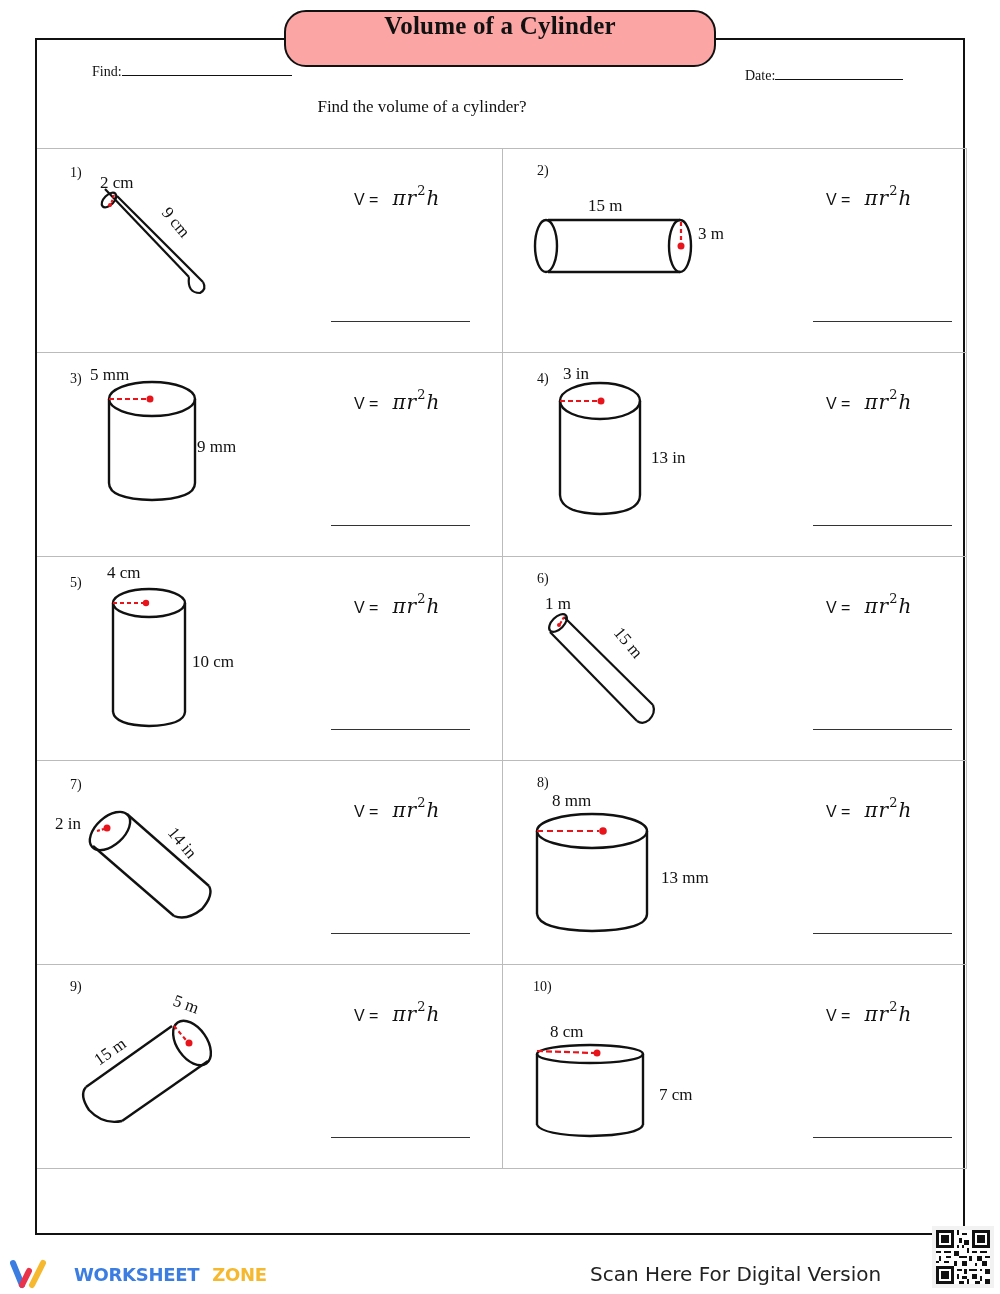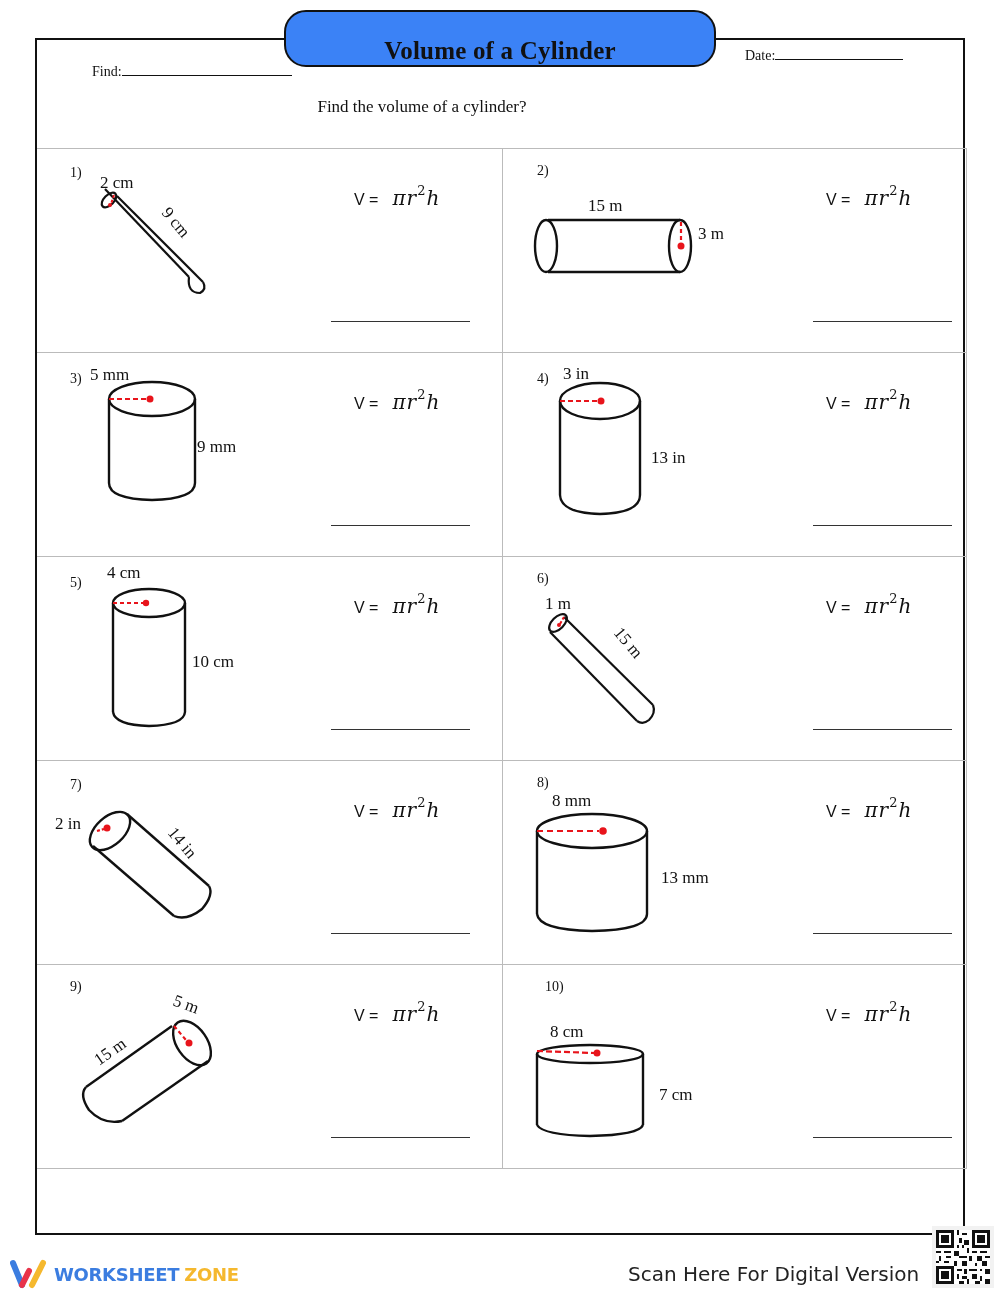--- a/index.html
+++ b/index.html
@@ -2,46 +2,46 @@
 <html><head>
 <meta charset="utf-8">
 <style>
   * { box-sizing: border-box; margin: 0; padding: 0; }
   html, body { width: 1000px; height: 1294px; background: #ffffff; overflow: hidden; }
   body { position: relative; font-family: "Liberation Serif", "DejaVu Serif", serif; color: #111; }
 
   .frame { position: absolute; left: 35px; top: 38px; width: 930px; height: 1197px; border: 2px solid #111; }
 
   .title-pill { position: absolute; left: 284px; top: 10px; width: 432px; height: 57px; border: 2px solid #111;
-    border-radius: 22px; background: #3b82f6; display: flex; align-items: flex-end; justify-content: center; z-index: 2; }
+    border-radius: 22px; background: #fca5a5; display: flex; align-items: flex-start; justify-content: center; z-index: 2; }
   .title-pill span { font-family: "Liberation Serif", "DejaVu Serif", serif; font-weight: bold; font-size: 25px; letter-spacing: 0.2px; }
 
   .name-field { position: absolute; left: 92px; top: 64px; font-size: 14px; }
-  .date-field { position: absolute; left: 745px; top: 48px; font-size: 14px; }
+  .date-field { position: absolute; left: 745px; top: 68px; font-size: 14px; }
   .field-line { display: inline-block; border-bottom: 1px solid #111; vertical-align: baseline; height: 12px; }
   .instructions { position: absolute; left: 0; width: 844px; top: 97px; text-align: center; font-size: 17px; }
 
   .grid { position: absolute; left: 37px; top: 148px; width: 930px; height: 1021px; border-top: 1px solid #bbb; border-right: 1px solid #bbb; }
   .cell { position: absolute; width: 465px; height: 204px; border-bottom: 1px solid #bbb; }
   .cell.right { border-left: 1px solid #bbb; }
   .cell .num { position: absolute; font-size: 14px; }
   .cell .formula { position: absolute; top: 36px; font-size: 17px; display: flex; align-items: baseline; }
   .formula .v { font-family: "Liberation Sans", "DejaVu Sans", sans-serif; font-size: 16px; margin-right: 14px; }
   .formula .math { font-family: "DejaVu Serif", serif; font-style: italic; font-size: 20px; letter-spacing: 1px; }
   .formula sup { font-style: normal; font-size: 13px; position: relative; top: -2px; }
   .answer-line { position: absolute; top: 172px; width: 139px; border-top: 1.5px solid #333; }
   .cell svg { position: absolute; left: 0; top: 0; overflow: visible; }
   .lbl { font-family: "Liberation Serif", "DejaVu Serif", serif; font-size: 17px; fill: #111; }
 
   .logo { position: absolute; left: 10px; top: 1259px; display: flex; align-items: center; }
   .logo-text { font-family: "DejaVu Sans", sans-serif; font-weight: bold; font-size: 18px; margin-left: 6px; letter-spacing: -0.3px; }
-  .logo-text .w { color: #3b7de0; }
-  .logo-text .z { color: #f5b82e; margin-left: 5px; }
-
-  .scan-text { position: absolute; left: 590px; top: 1262px; font-family: "DejaVu Sans", sans-serif; font-size: 20px; color: #222; margin-left: 38px; }
+  .logo-text .w { color: #3b7de0; margin-left: 20px; }
+  .logo-text .z { color: #f5b82e; margin-left: 13px; }
+
+  .scan-text { position: absolute; left: 590px; top: 1262px; font-family: "DejaVu Sans", sans-serif; font-size: 20px; color: #222; }
   .qr { position: absolute; left: 932px; top: 1226px; width: 62px; height: 62px; background: #f2f2f2; padding: 4px; }
 </style>
 </head>
 <body>
 
 <div class="frame"></div>
 
 <div class="title-pill">
   <span>Volume of a Cylinder</span>
 </div>
@@ -240,21 +240,21 @@
       <text class="lbl" transform="translate(62 101) rotate(-35)">15 m</text>
     </svg>
     <div class="formula" style="left:317px">
       <span class="v">V =</span>
       <span class="math"><span>πr</span><sup>2</sup><span>h</span></span>
     </div>
     <div class="answer-line" style="left:294px"></div>
   </div>
 
   <div class="cell right" style="left:465px;top:816px">
-    <span class="num" style="left:42px;top:14px">10)</span>
+    <span class="num" style="left:30px;top:14px">10)</span>
     <svg width="465" height="204">
       <g fill="none" stroke="#111" stroke-width="2.4">
         <ellipse cx="87" cy="89" rx="53" ry="9"></ellipse>
         <line x1="34" y1="89" x2="34" y2="160"></line>
         <line x1="140" y1="89" x2="140" y2="160"></line>
         <path d="M34 160 Q 40 170 87 171 Q 136 170 140 160"></path>
       </g>
       <line x1="34" y1="86" x2="91" y2="88" stroke="#e8141b" stroke-width="2.2" stroke-dasharray="6 3"></line>
       <circle cx="94" cy="88" r="3.5" fill="#e8141b"></circle>
       <text class="lbl" x="47" y="72">8 cm</text>

